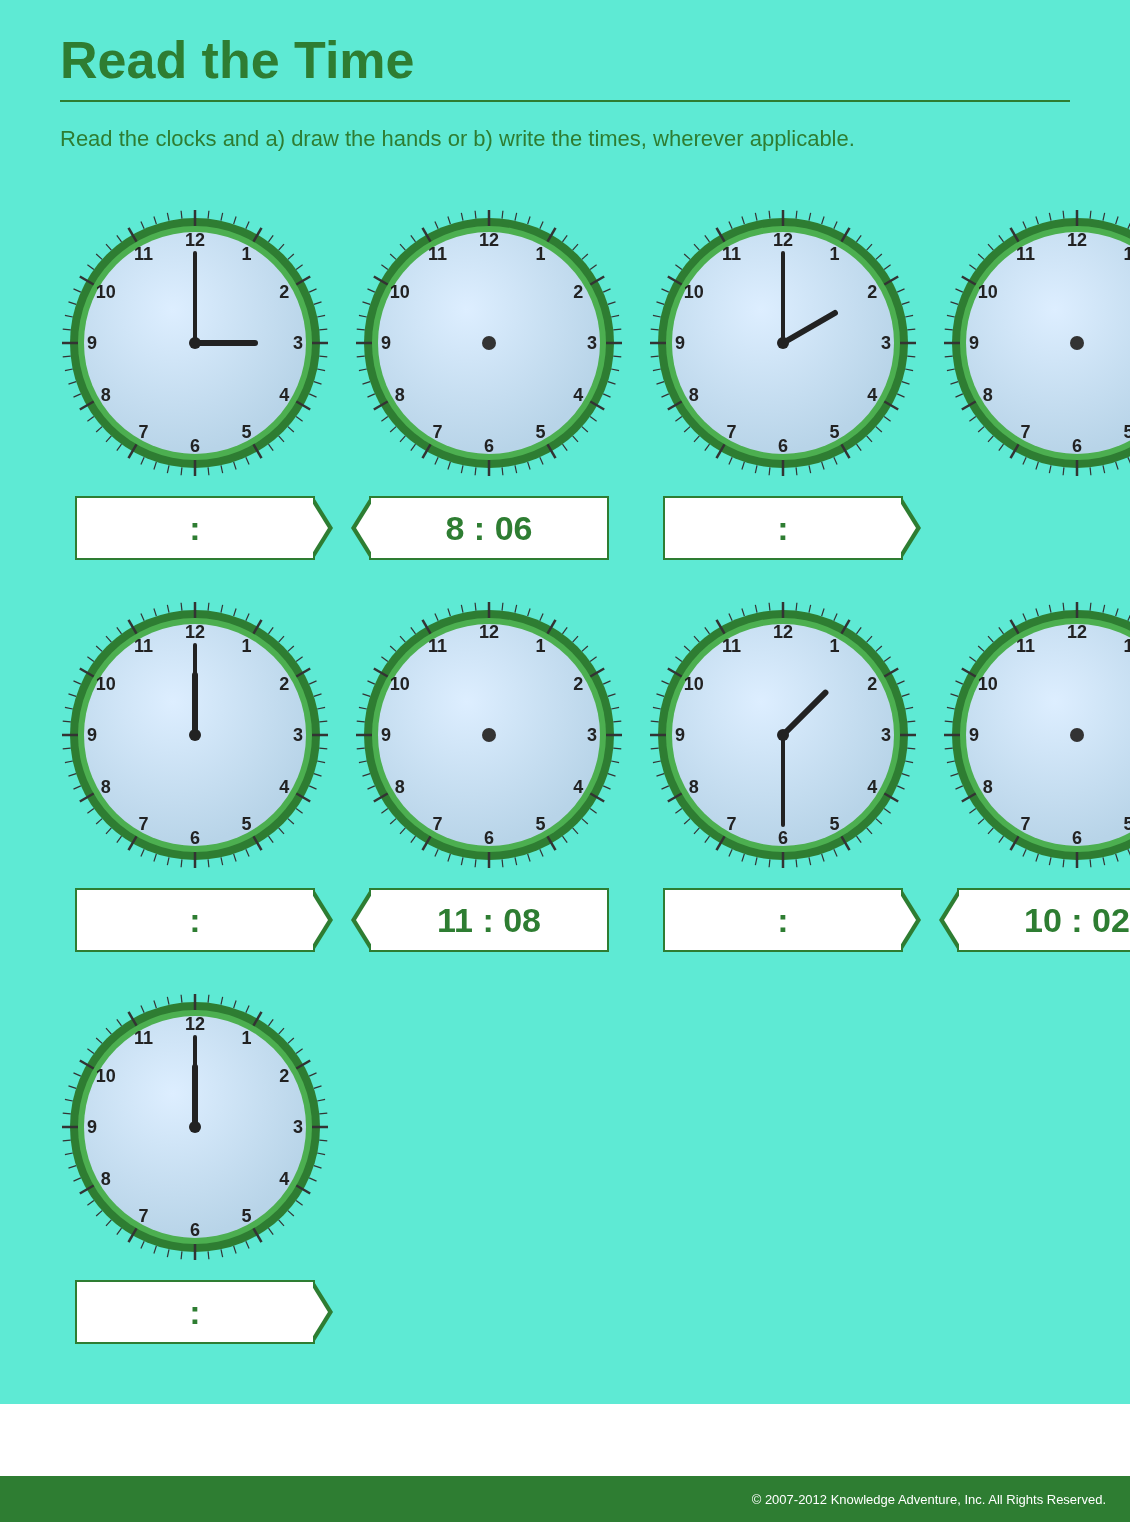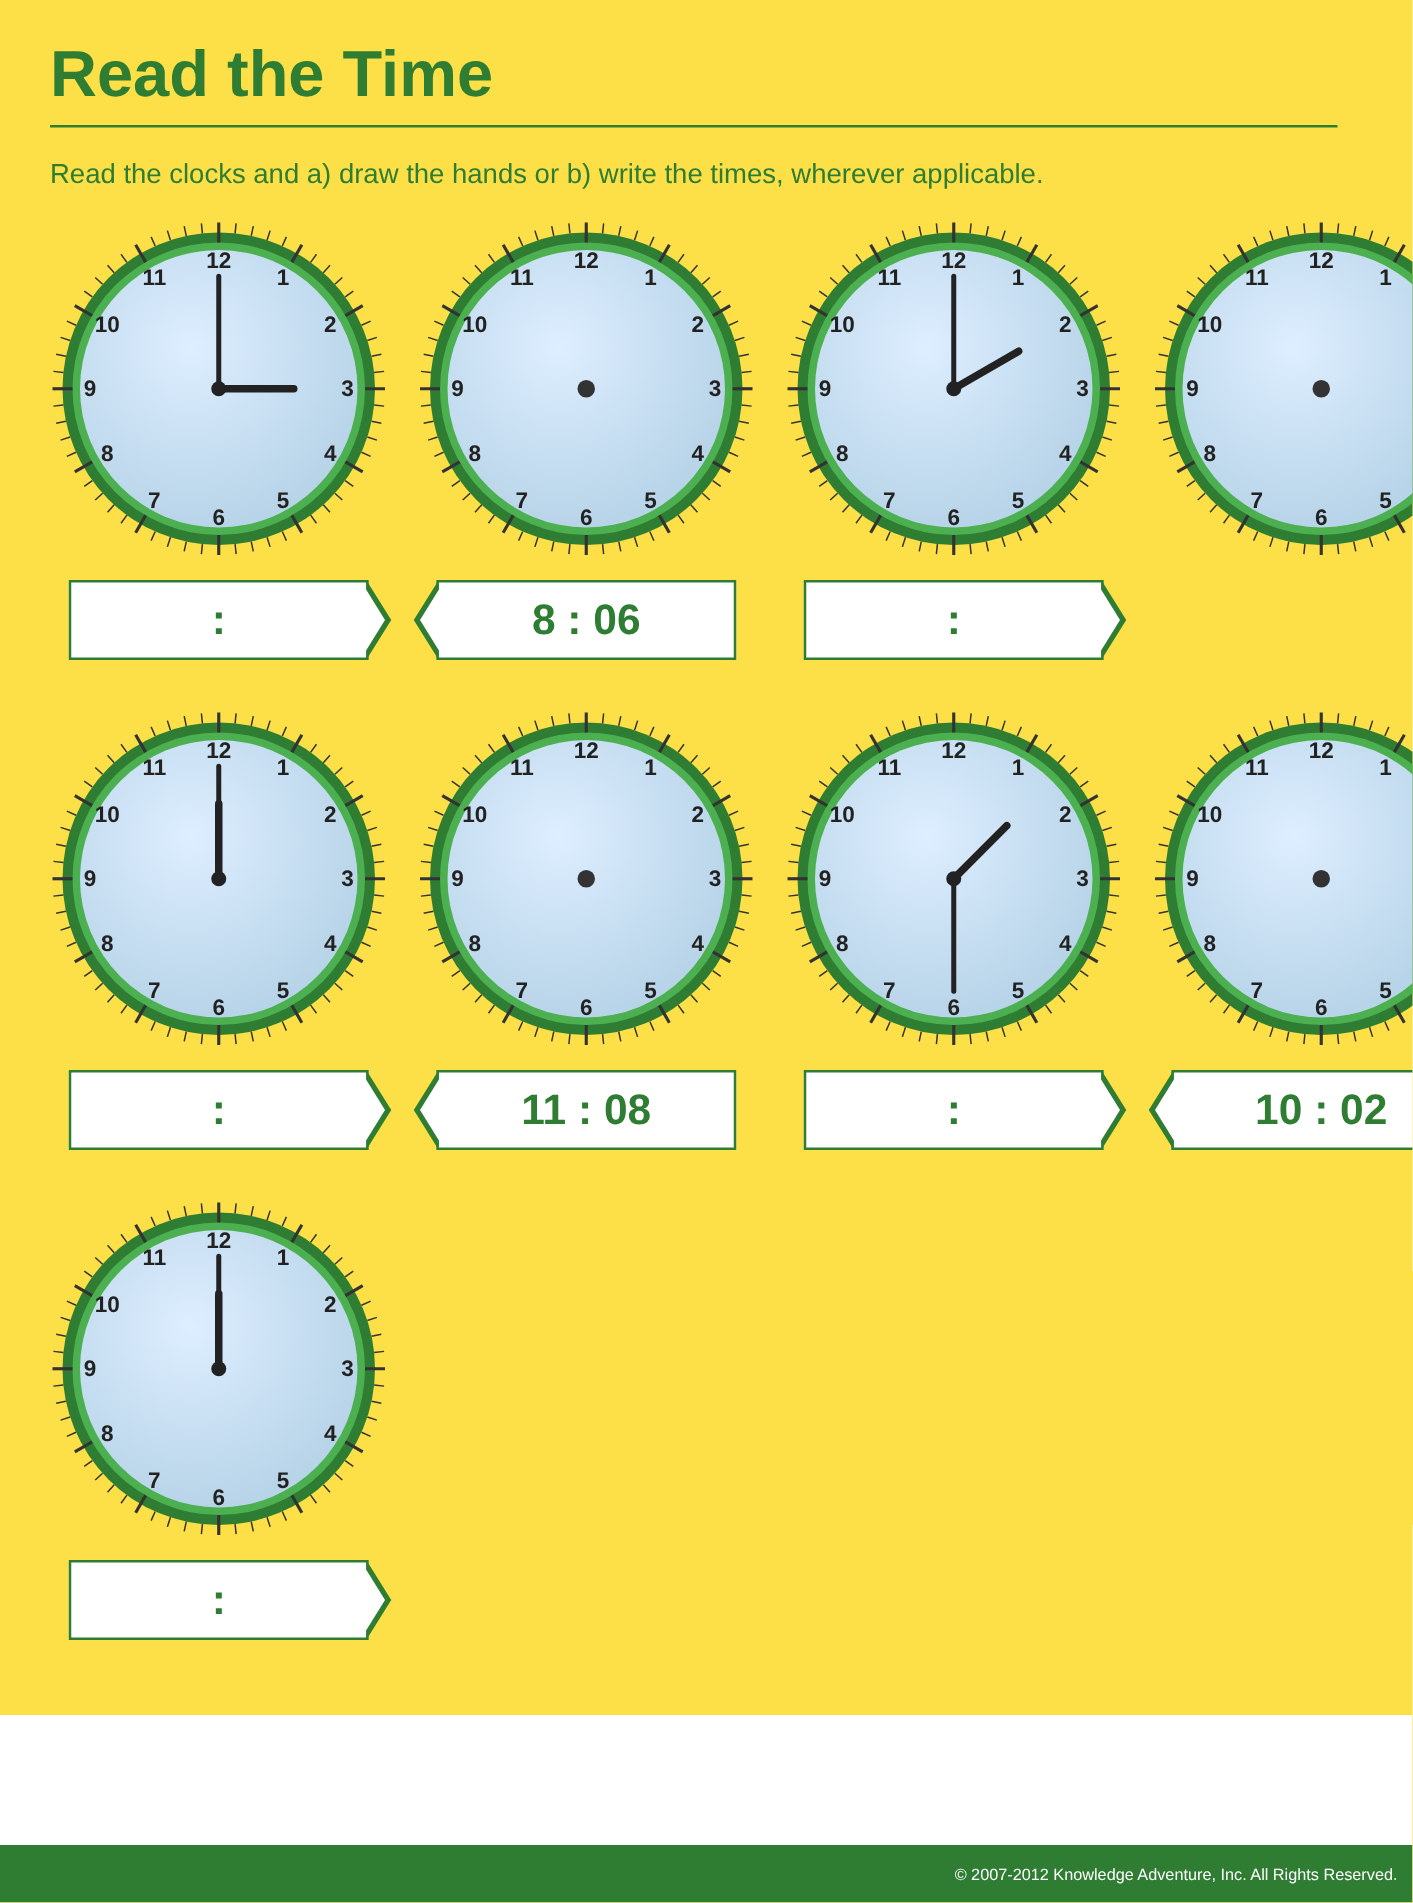--- a/index.html
+++ b/index.html
@@ -6,41 +6,41 @@
     body {
       width: 1130px;
       min-height: 1522px;
       background: #fff;
       font-family: Arial, sans-serif;
       position: relative;
       overflow-x: hidden;
     }
 
     .page-wrapper {
-      padding: 30px 60px 60px 40px;
-      background: #fde047;
+      padding: 30px 60px 60px 60px;
+      background: #5eead4;
     }
 
     .page-title {
       font-size: 52px;
       color: #2e7d32;
       font-weight: bold;
       margin-bottom: 10px;
     }
 
     .divider {
       border: none;
       border-top: 2px solid #2e7d32;
       margin-bottom: 24px;
     }
 
     .instructions {
       font-size: 22px;
       color: #2e7d32;
-      margin-bottom: 24px;
+      margin-bottom: 56px;
     }
 
     .clocks-grid {
       display: grid;
       grid-template-columns: repeat(4, 1fr);
       gap: 40px 24px;
     }
 
     .clock-cell {
       display: flex;
@@ -120,21 +120,21 @@
     .footer-bar {
       position: absolute;
       bottom: 0;
       left: 0;
       right: 0;
       height: 46px;
       background: #2e7d32;
       display: flex;
       align-items: center;
       justify-content: flex-end;
-      padding: 0 12px;
+      padding: 0 24px;
     }
 
     .footer-text {
       color: #fff;
       font-size: 13px;
     }
   </style>
 </head>
 <body>
 

